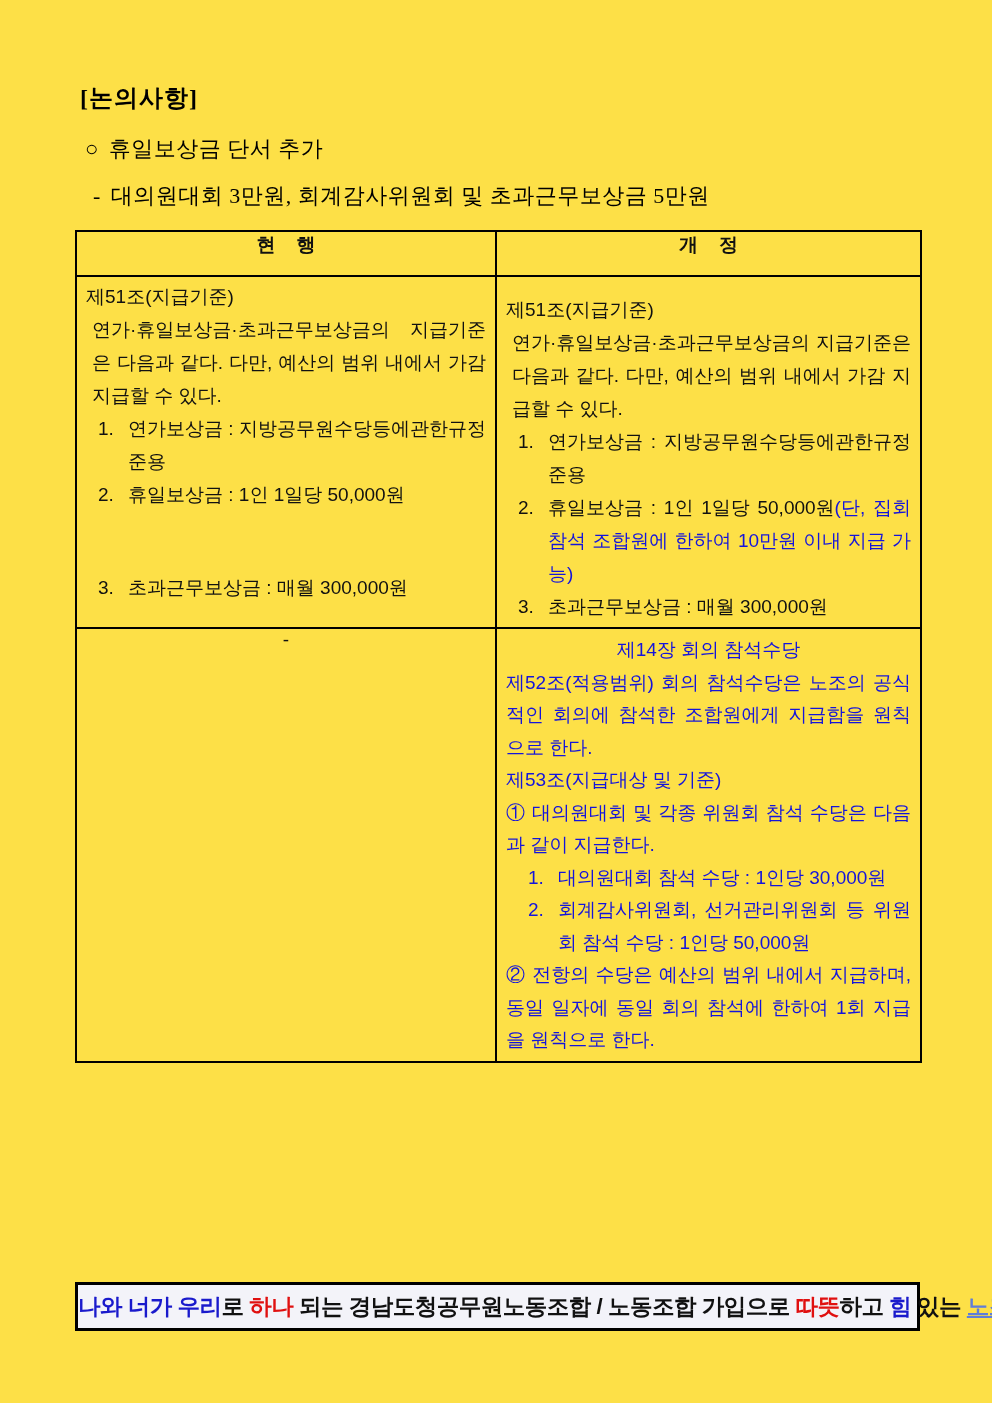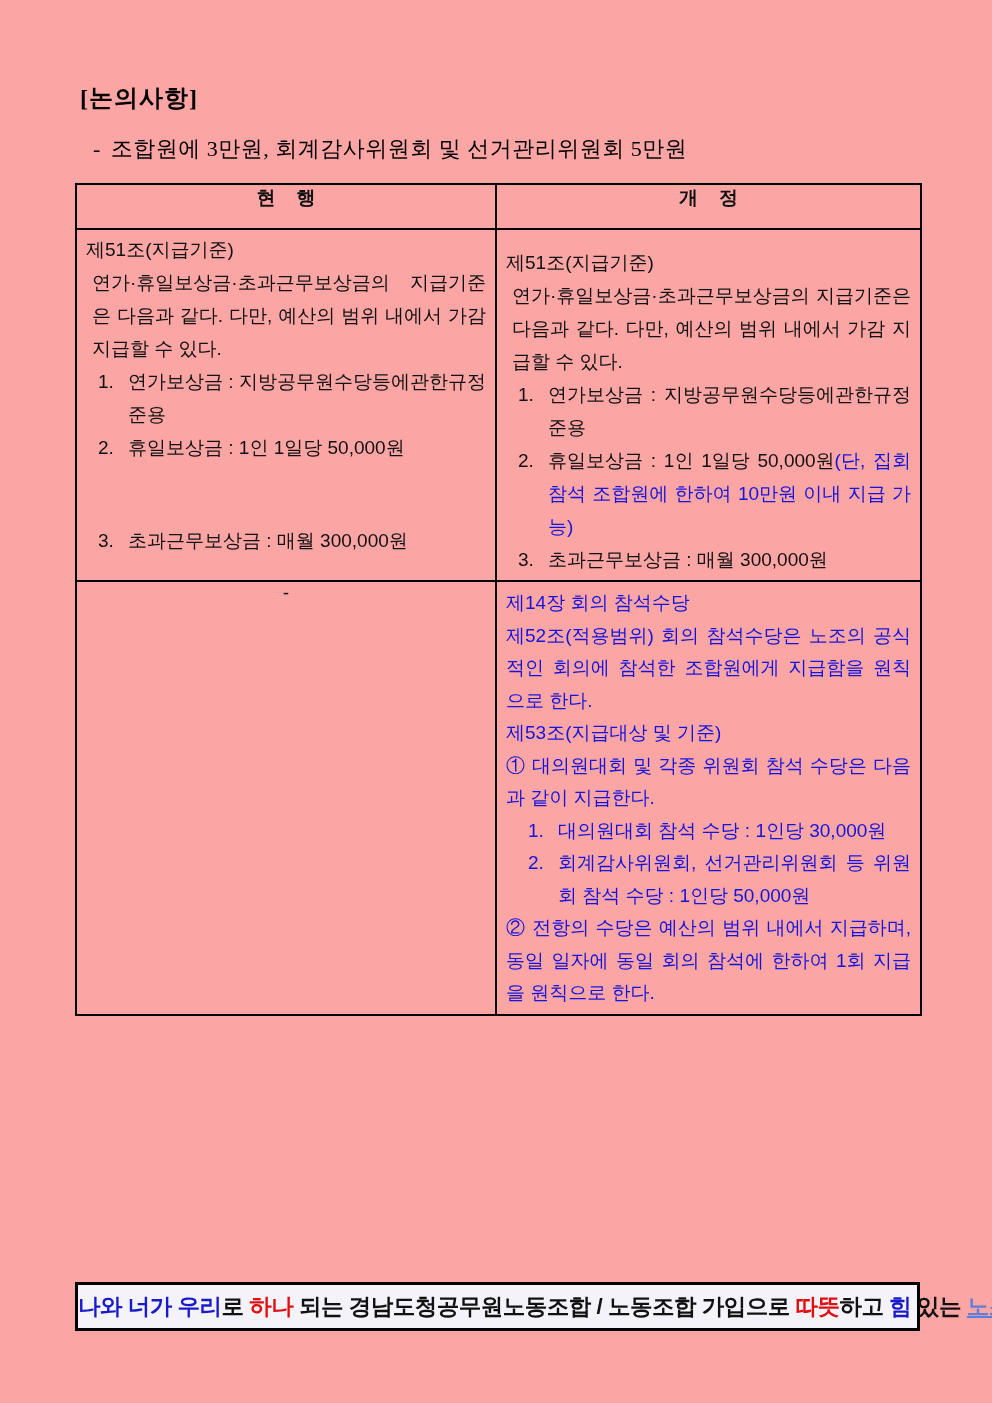--- a/index.html
+++ b/index.html
@@ -1,20 +1,20 @@
 <!DOCTYPE html>
 <html><head>
 <meta charset="utf-8">
 <style>
   * { margin: 0; padding: 0; box-sizing: border-box; }
   html, body { background: #e9e9e9; }
   .page {
     position: relative;
     width: 992px; height: 1403px;
-    background: #fca5a5;
+    background: #fde047;
     font-family: "Liberation Serif", serif;
     color: #111111;
     padding: 82px 72px 0 75px;
     overflow: hidden;
   }
   
   .sec-title {
     font-size: 24px; font-weight: 700; letter-spacing: 1px;
     padding-left: 5px; color: #000;
   }
@@ -45,21 +45,21 @@
   .art-title { text-align: left; }
   .art-body { text-align: justify; padding-left: 6px; }
   .art-items { list-style: none; padding-left: 12px; }
   .art-items li { display: flex; }
   .art-items .num { width: 30px; flex: 0 0 30px; }
   .art-items .itxt { flex: 1; text-align: justify; }
   .gap-before { margin-top: 60px; }
   .blue { color: #1414dc; }
   td.dash-cell { text-align: center; vertical-align: middle; font-size: 19px; }
   td.cell.row2 { padding-top: 5px; line-height: 32.5px; }
-  .chapter-title { }
+  .chapter-title { text-align: center; }
   .clause { text-align: justify; }
   .art-items.row2 { padding-left: 22px; }
   
   .banner {
     position: absolute; left: 75px; top: 1282px;
     width: 845px; height: 49px;
     border: 3px solid #000; background: #f3f3f9;
     font-family: "Liberation Sans", sans-serif;
     font-size: 22.5px; font-weight: 700;
     text-align: center; line-height: 43px;
@@ -71,21 +71,22 @@
   .seg-lblue { color: #5f7dd9; text-decoration: underline; }
 </style>
 </head>
 <body>
 
 <div class="page">
 
   <section>
     <h2 class="sec-title first">[논의사항]</h2>
 
-    <div class="bullet-line sub"><span class="marker">-</span><span>조합원에 3만원, 회계감사위원회 및 선거관리위원회 5만원</span></div>
+    <div class="bullet-line"><span class="marker">○</span><span>휴일보상금 단서 추가</span></div>
+    <div class="bullet-line sub"><span class="marker">-</span><span>대의원대회 3만원, 회계감사위원회 및 초과근무보상금 5만원</span></div>
   </section>
 
   <section>
 
     <table class="result-table">
       <colgroup>
           <col style="width:420px">
           <col style="width:425px">
         </colgroup>
       <tbody>

